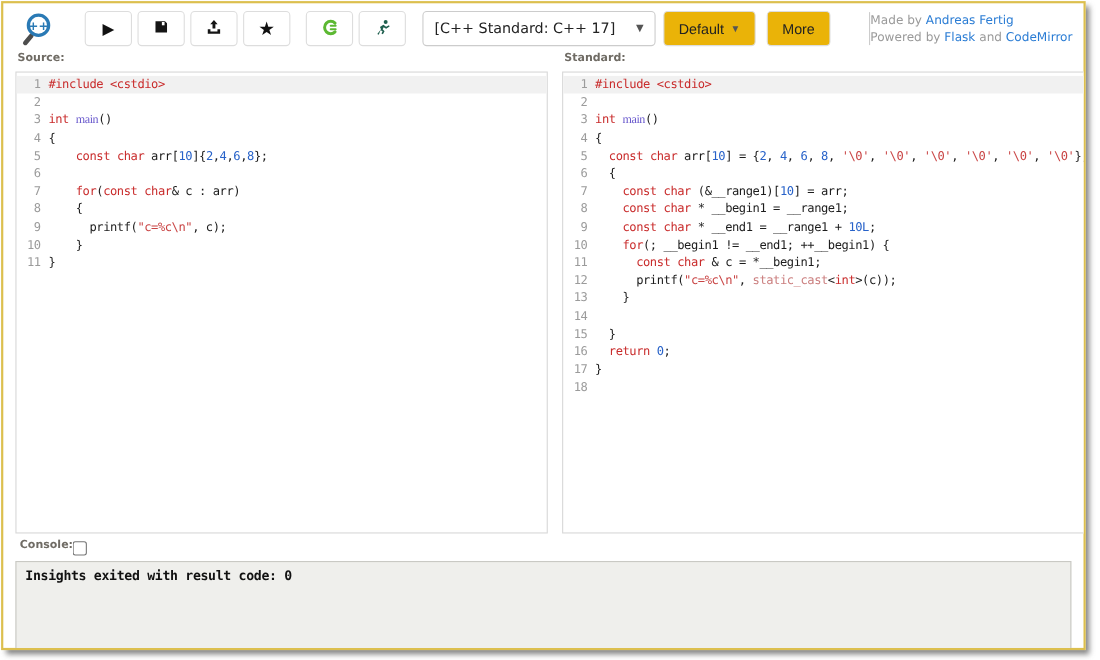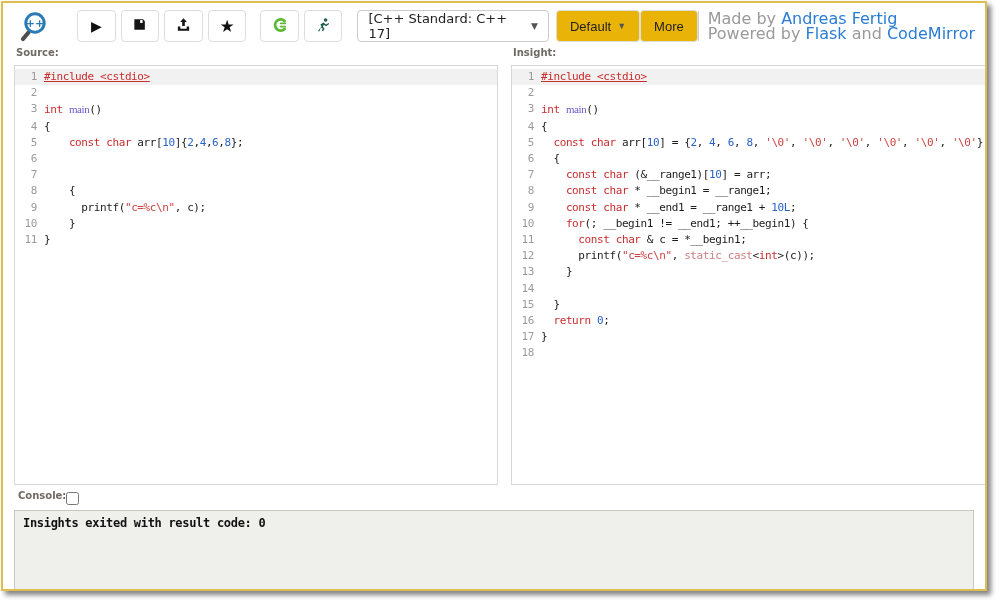--- a/index.html
+++ b/index.html
@@ -24,43 +24,43 @@
     width:212px; height:32px; border:1px solid #ccc; border-radius:4px; background:#fff;
     display:flex; align-items:center; justify-content:space-between; padding:0 10px;
     font-size:13px; color:#222; margin-left:10px; cursor:pointer;
   }
   .caret { font-size:9px; color:#555; }
   .txtbtn {
     height:32px; border:1px solid #ddd; border-radius:4px; background:#eab308; color:#222;
     display:flex; align-items:center; gap:6px; padding:0 13px; font-size:13px; cursor:pointer;
   }
   .txtbtn.default { margin-left:7px; }
-  .txtbtn.more { }
+  .txtbtn.more { margin-left:10px; }
   .credits {
-    margin-left:auto; border-left:1px solid #ccc; padding-left:9px;
-    font-size:16px; color:#9a9a9a; line-height:15px; white-space:nowrap;
+    margin-left:auto; border-left:1px solid #ccc; 
+    font-size:11px; color:#9a9a9a; line-height:15px; white-space:nowrap;
   }
   .credits a { color:#2a7cd4; text-decoration:none; cursor:pointer; }
   
   .editors { display:flex; gap:13px; padding:0 11px; }
   .pane-source { width:484px; flex:0 0 auto; }
   .pane-insight { flex:1; }
   .pane-label, .console-label {
     font-size:10px; font-weight:bold; color:#6f6b64; padding:2px 0 3px 2px; height:20px;
   }
   .editor {
     border:1px solid #d8d8d8; background:#fff; height:420px; overflow:hidden;
     font-family:"DejaVu Sans Mono", monospace; font-size:11px; line-height:16.2px;
     letter-spacing:-0.4px; color:#1c1c1c; padding-top:3px; cursor:text;
   }
   .cm-line { display:flex; white-space:pre; min-height:16.2px; }
   .cm-line.active { background:#f1f1f1; }
   .cm-gutter { flex:0 0 22px; text-align:right; color:#9b9b9b; }
   .cm-text { padding-left:7px; }
-  .tk-meta { color:#c92c2c;text-decoration:underline; }
+  .tk-meta { color:#c92c2c; }
   .tk-kw   { color:#c92c2c; }
   .tk-num  { color:#2762c9; }
   .tk-fn   { color:#6a5acd;font-family:Liberation Serif, serif; }
   .tk-str  { color:#c94444; }
   .tk-cast { color:#cb7f7f;text-align:right; }
   
   .console-row { display:flex; align-items:center; padding:3px 0 2px 13px; }
   .console-row input { width:13px; height:13px; margin-top:1px; }
   .console-box {
     margin:0 11px; height:96px; background:#efefec; border:1px solid #c9c9c4;
@@ -148,29 +148,29 @@
   <main class="editors">
     <section class="pane pane-source">
       <div class="pane-label">Source:</div>
       <div class="editor">
           <div class="cm-line active"><span class="cm-gutter">1</span><span class="cm-text"><span class="tk-meta">#include &lt;cstdio&gt;</span></span></div>
           <div class="cm-line"><span class="cm-gutter">2</span><span class="cm-text"></span></div>
           <div class="cm-line"><span class="cm-gutter">3</span><span class="cm-text"><span class="tk-kw">int</span><span> </span><span class="tk-fn">main</span><span>()</span></span></div>
           <div class="cm-line"><span class="cm-gutter">4</span><span class="cm-text"><span>{</span></span></div>
           <div class="cm-line"><span class="cm-gutter">5</span><span class="cm-text"><span>    </span><span class="tk-kw">const</span><span> </span><span class="tk-kw">char</span><span> arr[</span><span class="tk-num">10</span><span>]{</span><span class="tk-num">2</span><span>,</span><span class="tk-num">4</span><span>,</span><span class="tk-num">6</span><span>,</span><span class="tk-num">8</span><span>};</span></span></div>
           <div class="cm-line"><span class="cm-gutter">6</span><span class="cm-text"></span></div>
-          <div class="cm-line"><span class="cm-gutter">7</span></div>
+          <div class="cm-line"><span class="cm-gutter">7</span><span class="cm-text"><span>    </span><span class="tk-kw">for</span><span>(</span><span class="tk-kw">const</span><span> </span><span class="tk-kw">char</span><span>&amp; c : arr)</span></span></div>
           <div class="cm-line"><span class="cm-gutter">8</span><span class="cm-text"><span>    {</span></span></div>
           <div class="cm-line"><span class="cm-gutter">9</span><span class="cm-text"><span>      printf(</span><span class="tk-str">"c=%c\n"</span><span>, c);</span></span></div>
           <div class="cm-line"><span class="cm-gutter">10</span><span class="cm-text"><span>    }</span></span></div>
           <div class="cm-line"><span class="cm-gutter">11</span><span class="cm-text"><span>}</span></span></div>
         </div>
     </section>
     <section class="pane pane-insight">
-      <div class="pane-label">Insight:</div>
+      <div class="pane-label">Standard:</div>
       <div class="editor">
           <div class="cm-line active"><span class="cm-gutter">1</span><span class="cm-text"><span class="tk-meta">#include &lt;cstdio&gt;</span></span></div>
           <div class="cm-line"><span class="cm-gutter">2</span><span class="cm-text"></span></div>
           <div class="cm-line"><span class="cm-gutter">3</span><span class="cm-text"><span class="tk-kw">int</span><span> </span><span class="tk-fn">main</span><span>()</span></span></div>
           <div class="cm-line"><span class="cm-gutter">4</span><span class="cm-text"><span>{</span></span></div>
           <div class="cm-line"><span class="cm-gutter">5</span><span class="cm-text"><span>  </span><span class="tk-kw">const</span><span> </span><span class="tk-kw">char</span><span> arr[</span><span class="tk-num">10</span><span>] = {</span><span class="tk-num">2</span><span>, </span><span class="tk-num">4</span><span>, </span><span class="tk-num">6</span><span>, </span><span class="tk-num">8</span><span>, </span><span class="tk-str">'\0'</span><span>, </span><span class="tk-str">'\0'</span><span>, </span><span class="tk-str">'\0'</span><span>, </span><span class="tk-str">'\0'</span><span>, </span><span class="tk-str">'\0'</span><span>, </span><span class="tk-str">'\0'</span><span>};</span></span></div>
           <div class="cm-line"><span class="cm-gutter">6</span><span class="cm-text"><span>  {</span></span></div>
           <div class="cm-line"><span class="cm-gutter">7</span><span class="cm-text"><span>    </span><span class="tk-kw">const</span><span> </span><span class="tk-kw">char</span><span> (&amp;__range1)[</span><span class="tk-num">10</span><span>] = arr;</span></span></div>
           <div class="cm-line"><span class="cm-gutter">8</span><span class="cm-text"><span>    </span><span class="tk-kw">const</span><span> </span><span class="tk-kw">char</span><span> * __begin1 = __range1;</span></span></div>
           <div class="cm-line"><span class="cm-gutter">9</span><span class="cm-text"><span>    </span><span class="tk-kw">const</span><span> </span><span class="tk-kw">char</span><span> * __end1 = __range1 + </span><span class="tk-num">10L</span><span>;</span></span></div>

